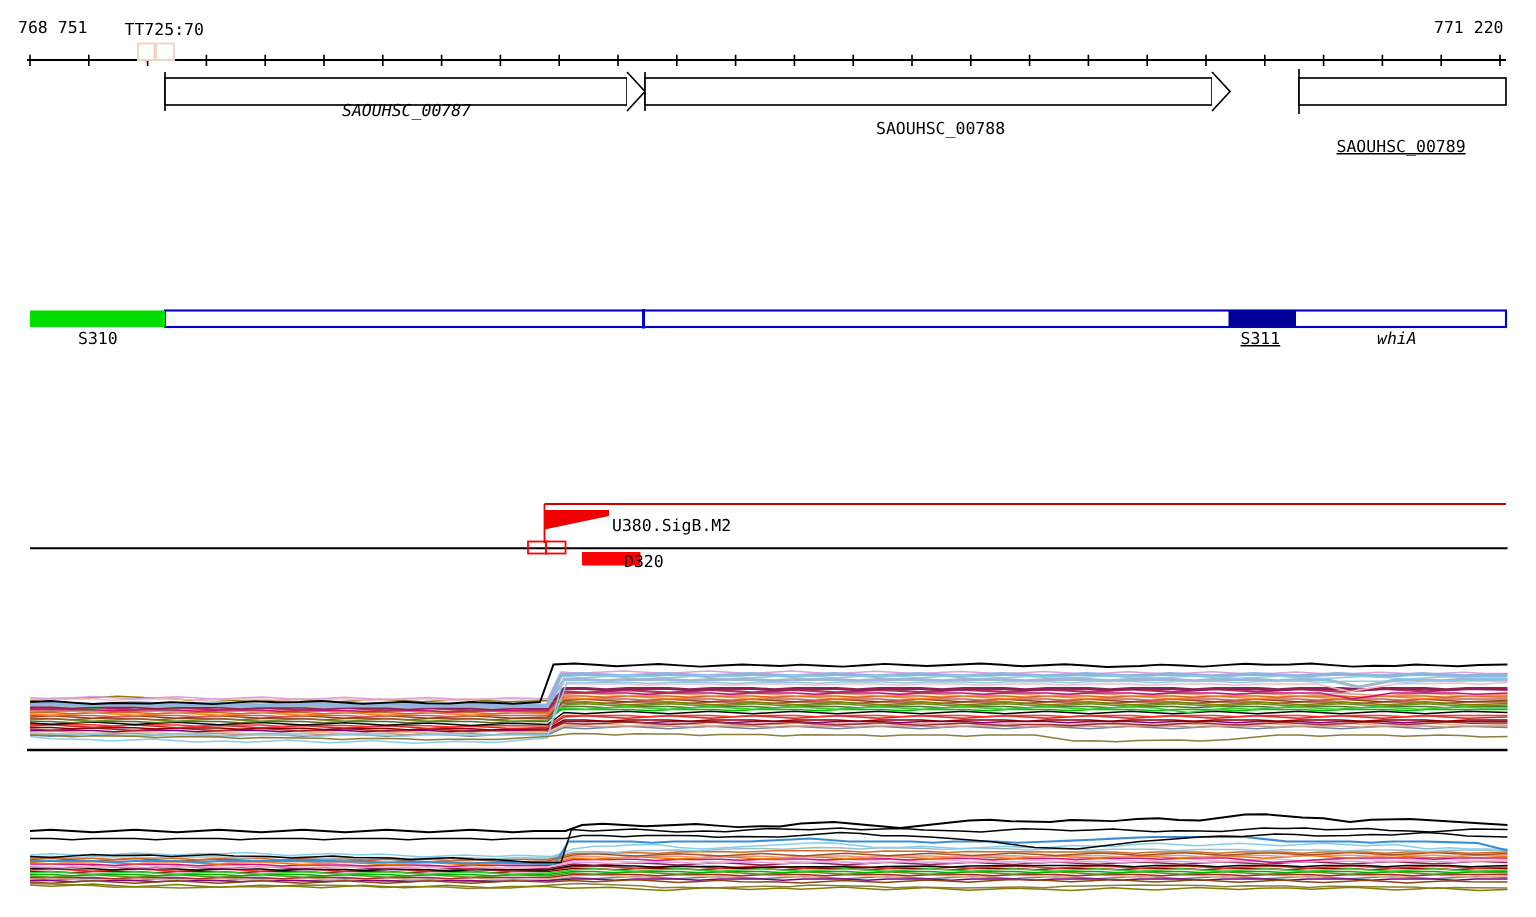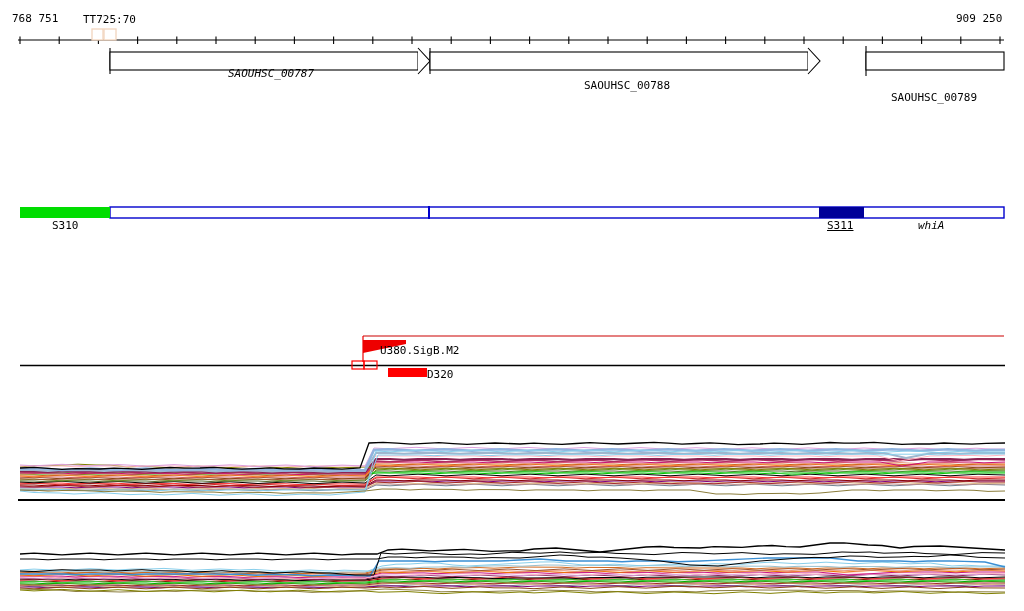--- a/index.html
+++ b/index.html
@@ -143,25 +143,25 @@
         <polyline points="20.0,570.0 34.0,569.1 48.0,569.8 62.0,570.5 76.0,569.6 90.0,568.7 104.0,569.4 118.0,570.0 132.0,569.1 150.0,569.0 164.0,568.4 178.0,569.3 192.0,570.3 206.0,569.6 220.0,569.0 240.0,570.0 254.0,569.4 268.0,570.3 282.0,571.3 296.0,570.6 310.0,570.0 330.0,571.0 344.0,570.2 368.0,571.0 382.0,566.0 396.0,564.2 410.0,564.0 425.0,563.0 439.0,563.2 453.0,565.0 468.0,566.0 540.0,562.0 554.0,561.9 568.0,563.4 582.0,564.9 600.0,565.0 614.0,564.2 628.0,565.0 642.0,565.8 656.0,565.0 670.0,564.2 684.0,565.0 700.0,565.0 714.0,563.7 728.0,564.0 742.0,564.3 756.0,563.0 770.0,562.2 784.0,563.0 798.0,563.8 812.0,563.0 826.0,562.2 840.0,563.0 854.0,563.8 868.0,563.0 882.0,562.2 896.0,563.0 910.0,563.8 930.0,563.0 952.0,566.0 966.0,565.2 980.0,566.0 1005.0,566.0" fill="none" stroke="#87CEEB" stroke-width="1"></polyline>
         <polyline points="20.0,574.0 34.0,574.0 48.0,574.0 62.0,574.0 76.0,574.8 90.0,574.0 104.0,574.0 118.0,574.0 132.0,574.8 146.0,574.0 160.0,574.0 174.0,574.0 200.0,574.0 214.0,574.1 228.0,574.2 242.0,574.3 256.0,575.2 270.0,574.5 284.0,574.6 298.0,574.8 312.0,575.7 330.0,575.0 344.0,575.4 370.0,576.0 379.0,561.0 393.0,561.0 407.0,561.0 421.0,561.0 435.0,561.8 449.0,561.0 463.0,561.0 477.0,561.0 500.0,561.0 514.0,560.3 540.0,559.0 566.0,561.0 580.0,561.0 594.0,561.0 608.0,561.0 622.0,561.8 636.0,561.0 650.0,561.0 664.0,561.0 678.0,561.8 700.0,561.0 714.0,560.4 728.0,559.8 742.0,559.1 768.0,558.0 782.0,558.0 796.0,558.0 810.0,558.0 830.0,558.0 858.0,561.0 872.0,561.0 886.0,561.0 900.0,561.0 914.0,561.8 928.0,561.0 950.0,561.0 964.0,561.4 985.0,562.0 1005.0,567.0" fill="none" stroke="#3A8FD4" stroke-width="1.4"></polyline>
         <polyline points="20.0,571.0 34.0,571.6 48.0,570.6 62.0,569.7 76.0,570.3 100.0,570.0 114.0,571.0 128.0,570.4 142.0,569.7 156.0,570.7 180.0,571.0 194.0,572.0 208.0,571.4 222.0,570.7 236.0,571.7 260.0,572.0 274.0,573.0 288.0,572.4 302.0,571.8 316.0,572.8 330.0,573.0 355.0,575.0 374.0,575.0 381.0,553.0 395.0,554.0 409.0,553.3 423.0,552.7 437.0,553.6 451.0,554.6 470.0,554.0 484.0,554.5 498.0,553.4 512.0,552.3 526.0,552.8 540.0,553.2 560.0,552.0 574.0,553.1 588.0,552.7 602.0,552.3 616.0,553.4 640.0,554.0 654.0,554.6 668.0,553.5 682.0,552.5 700.0,553.0 714.0,553.9 728.0,553.3 742.0,552.6 756.0,553.6 770.0,554.5 784.0,553.8 800.0,554.0 814.0,554.4 828.0,553.2 842.0,552.0 856.0,552.4 870.0,552.0 884.0,553.2 898.0,552.8 912.0,552.4 926.0,553.6 940.0,554.0 954.0,554.6 968.0,553.6 982.0,552.6 1005.0,553.0" fill="none" stroke="#000000" stroke-width="1"></polyline>
         <polyline points="20.0,559.0 34.0,559.0 48.0,559.8 62.0,559.0 76.0,559.0 90.0,559.0 104.0,559.8 118.0,559.0 132.0,559.0 146.0,559.0 160.0,559.8 174.0,559.0 188.0,559.0 202.0,559.0 216.0,559.8 230.0,559.0 244.0,559.0 258.0,559.0 272.0,559.8 286.0,559.0 300.0,559.0 314.0,559.0 328.0,559.8 342.0,559.0 356.0,559.0 377.0,559.0 388.0,557.0 402.0,557.0 416.0,557.8 430.0,557.0 450.0,557.0 464.0,557.2 478.0,558.2 492.0,557.6 506.0,557.8 520.0,558.0 534.0,557.0 560.0,555.0 574.0,555.7 588.0,557.2 602.0,557.1 620.0,558.0 634.0,559.0 660.0,561.0 690.0,565.0 718.0,566.0 760.0,561.0 774.0,560.0 800.0,558.0 814.0,557.4 828.0,557.7 850.0,556.0 864.0,556.3 878.0,557.4 900.0,557.0 914.0,556.4 928.0,556.7 950.0,555.0 964.0,555.8 978.0,557.3 1005.0,558.0" fill="none" stroke="#000000" stroke-width="1"></polyline>
         <polyline points="20.0,554.0 34.0,553.2 48.0,554.0 62.0,554.8 76.0,554.0 90.0,553.2 104.0,554.0 118.0,554.8 132.0,554.0 146.0,553.2 160.0,554.0 174.0,554.8 188.0,554.0 202.0,553.2 216.0,554.0 230.0,554.8 244.0,554.0 258.0,553.2 272.0,554.0 286.0,554.8 300.0,554.0 314.0,553.2 328.0,554.0 342.0,554.8 356.0,554.0 377.0,554.0 388.0,550.0 402.0,549.2 416.0,550.0 430.0,550.8 450.0,550.0 464.0,549.4 478.0,550.4 492.0,551.4 506.0,550.8 520.0,551.0 534.0,549.0 556.0,548.0 600.0,552.0 646.0,547.0 660.0,546.5 674.0,547.5 700.0,548.0 714.0,546.7 728.0,547.0 742.0,547.4 758.0,546.0 772.0,545.5 786.0,546.7 800.0,547.0 830.0,543.0 844.0,542.9 868.0,545.0 882.0,545.5 900.0,548.0 914.0,546.5 940.0,546.0 1005.0,550.0" fill="none" stroke="#000000" stroke-width="1.3"></polyline>
       </g>
   </svg>
 
   <div class="lbl" style="left:12px;top:12px;">768 751</div>
   <div class="lbl" style="left:83px;top:13px;text-align:right;">TT725:70</div>
-  <div class="lbl" style="left:956px;top:12px;">909 250</div>
+  <div class="lbl" style="left:956px;top:12px;">771 220</div>
 
   <div class="lbl" style="left:228px;top:67px;font-style:italic;">SAOUHSC_00787</div>
   <div class="lbl" style="left:584px;top:79px;">SAOUHSC_00788</div>
-  <div class="lbl" style="left:891px;top:91px;">SAOUHSC_00789</div>
+  <div class="lbl" style="left:891px;top:91px;text-decoration:underline;">SAOUHSC_00789</div>
 
   <div class="lbl" style="left:52px;top:219px;">S310</div>
   <div class="lbl" style="left:827px;top:219px;text-decoration:underline;">S311</div>
   <div class="lbl" style="left:918px;top:219px;font-style:italic;">whiA</div>
 
-  <div class="lbl" style="left:380px;top:344px;">U380.SigB.M2</div>
-  <div class="lbl" style="left:427px;top:368px;">D320</div>
+  <div class="lbl" style="left:408px;top:344px;">U380.SigB.M2</div>
+  <div class="lbl" style="left:416px;top:368px;">D320</div>
 </div>
 
 </body></html>

